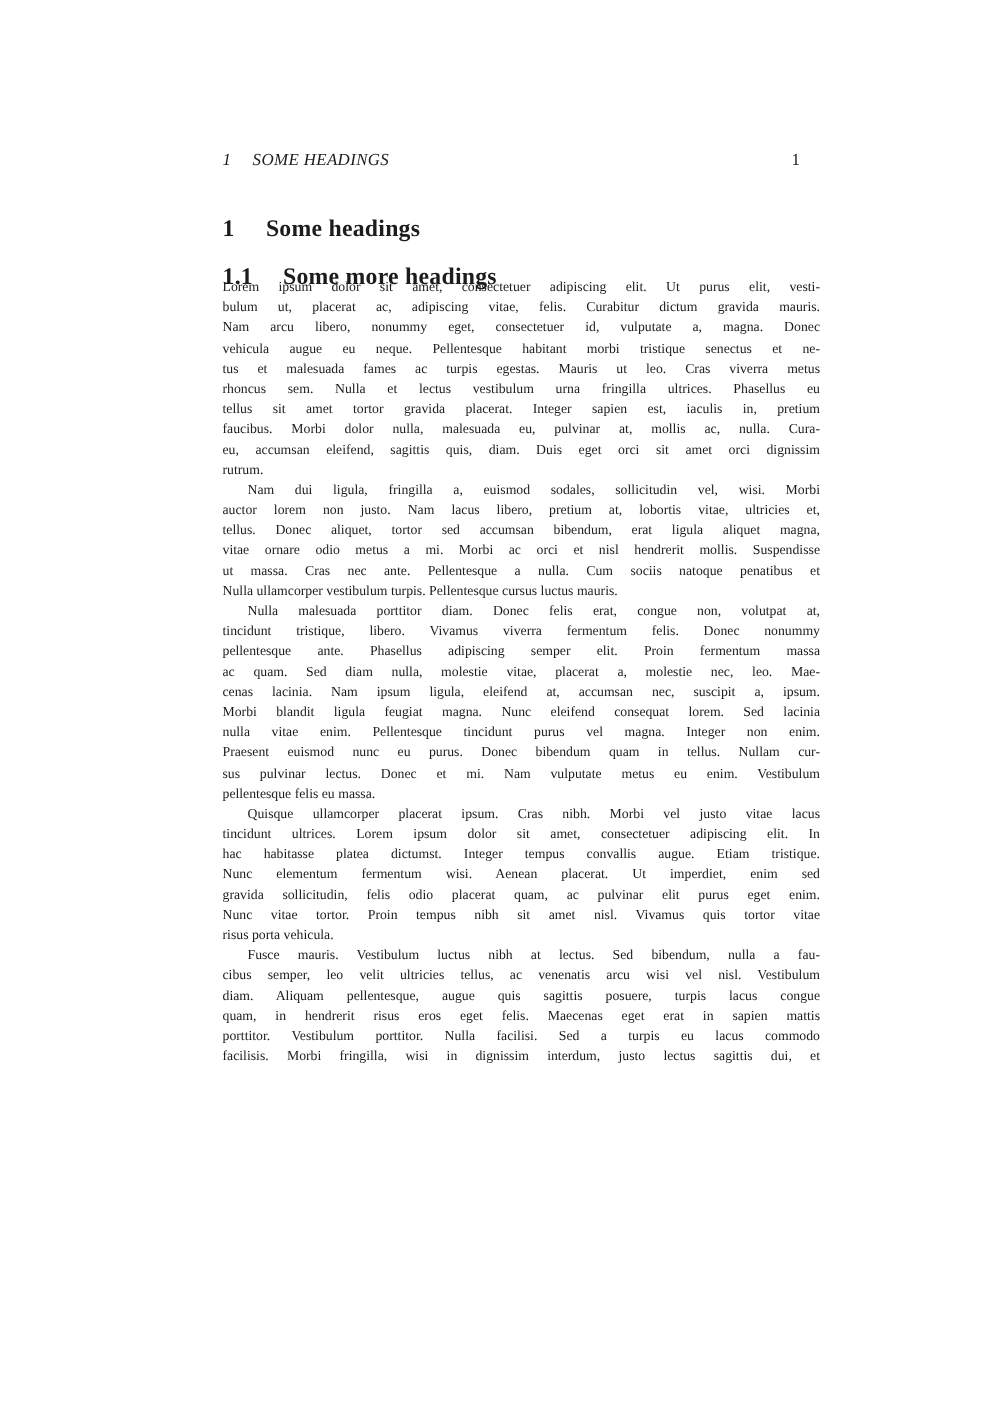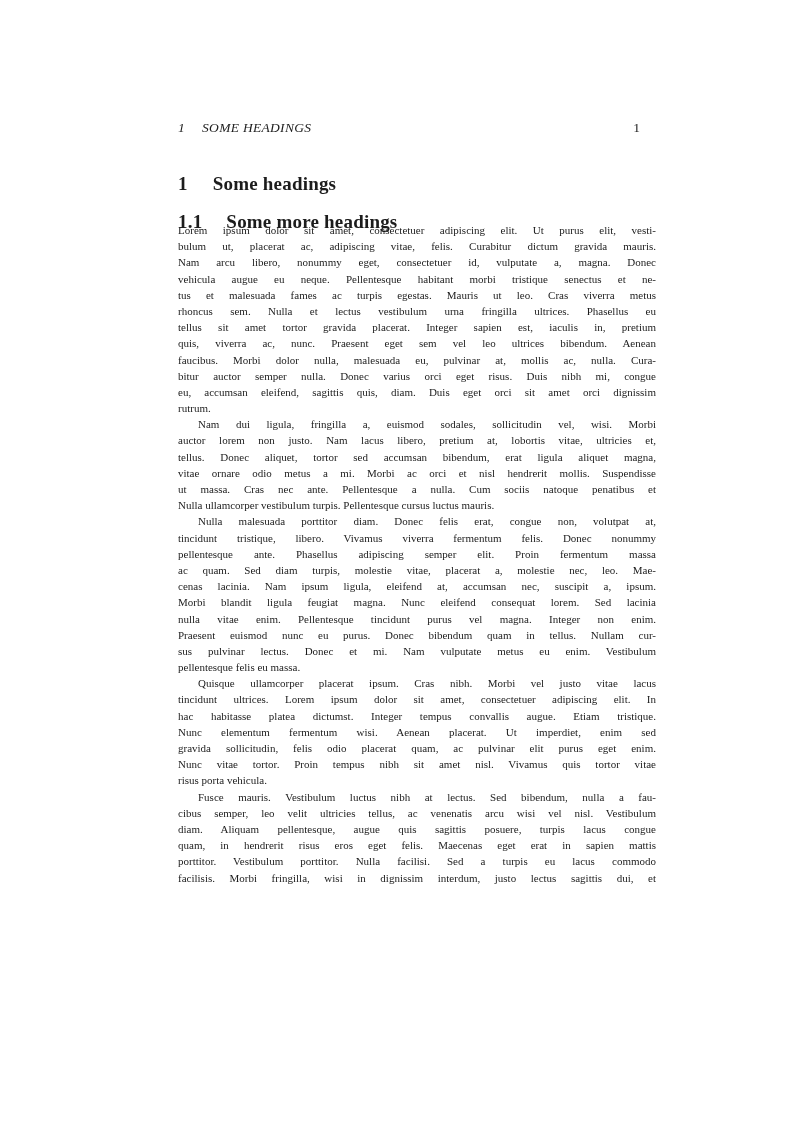--- a/index.html
+++ b/index.html
@@ -113,39 +113,37 @@
 
   <div class="body-text">
       <div class="para">
         <div class="line">Lorem ipsum dolor sit amet, consectetuer adipiscing elit. Ut purus elit, vesti-</div>
         <div class="line">bulum ut, placerat ac, adipiscing vitae, felis. Curabitur dictum gravida mauris.</div>
         <div class="line">Nam arcu libero, nonummy eget, consectetuer id, vulputate a, magna. Donec</div>
         <div class="line">vehicula augue eu neque. Pellentesque habitant morbi tristique senectus et ne-</div>
         <div class="line">tus et malesuada fames ac turpis egestas. Mauris ut leo. Cras viverra metus</div>
         <div class="line">rhoncus sem. Nulla et lectus vestibulum urna fringilla ultrices. Phasellus eu</div>
         <div class="line">tellus sit amet tortor gravida placerat. Integer sapien est, iaculis in, pretium</div>
-        <div class="line">quis, viverra ac, nunc. Praesent eget sem vel leo ultrices bibendum. Aenean</div>
         <div class="line">faucibus. Morbi dolor nulla, malesuada eu, pulvinar at, mollis ac, nulla. Cura-</div>
-        <div class="line">bitur auctor semper nulla. Donec varius orci eget risus. Duis nibh mi, congue</div>
         <div class="line">eu, accumsan eleifend, sagittis quis, diam. Duis eget orci sit amet orci dignissim</div>
         <div class="line final">rutrum.</div>
       </div>
       <div class="para">
         <div class="line first-indented">Nam dui ligula, fringilla a, euismod sodales, sollicitudin vel, wisi. Morbi</div>
         <div class="line">auctor lorem non justo. Nam lacus libero, pretium at, lobortis vitae, ultricies et,</div>
         <div class="line">tellus. Donec aliquet, tortor sed accumsan bibendum, erat ligula aliquet magna,</div>
         <div class="line">vitae ornare odio metus a mi. Morbi ac orci et nisl hendrerit mollis. Suspendisse</div>
         <div class="line">ut massa. Cras nec ante. Pellentesque a nulla. Cum sociis natoque penatibus et</div>
         <div class="line final">Nulla ullamcorper vestibulum turpis. Pellentesque cursus luctus mauris.</div>
       </div>
       <div class="para">
         <div class="line first-indented">Nulla malesuada porttitor diam. Donec felis erat, congue non, volutpat at,</div>
         <div class="line">tincidunt tristique, libero. Vivamus viverra fermentum felis. Donec nonummy</div>
         <div class="line">pellentesque ante. Phasellus adipiscing semper elit. Proin fermentum massa</div>
-        <div class="line">ac quam. Sed diam turpis, molestie vitae, placerat a, molestie nec, leo. Mae-</div>
+        <div class="line">ac quam. Sed diam nulla, molestie vitae, placerat a, molestie nec, leo. Mae-</div>
         <div class="line">cenas lacinia. Nam ipsum ligula, eleifend at, accumsan nec, suscipit a, ipsum.</div>
         <div class="line">Morbi blandit ligula feugiat magna. Nunc eleifend consequat lorem. Sed lacinia</div>
         <div class="line">nulla vitae enim. Pellentesque tincidunt purus vel magna. Integer non enim.</div>
         <div class="line">Praesent euismod nunc eu purus. Donec bibendum quam in tellus. Nullam cur-</div>
         <div class="line">sus pulvinar lectus. Donec et mi. Nam vulputate metus eu enim. Vestibulum</div>
         <div class="line final">pellentesque felis eu massa.</div>
       </div>
       <div class="para">
         <div class="line first-indented">Quisque ullamcorper placerat ipsum. Cras nibh. Morbi vel justo vitae lacus</div>
         <div class="line">tincidunt ultrices. Lorem ipsum dolor sit amet, consectetuer adipiscing elit. In</div>

